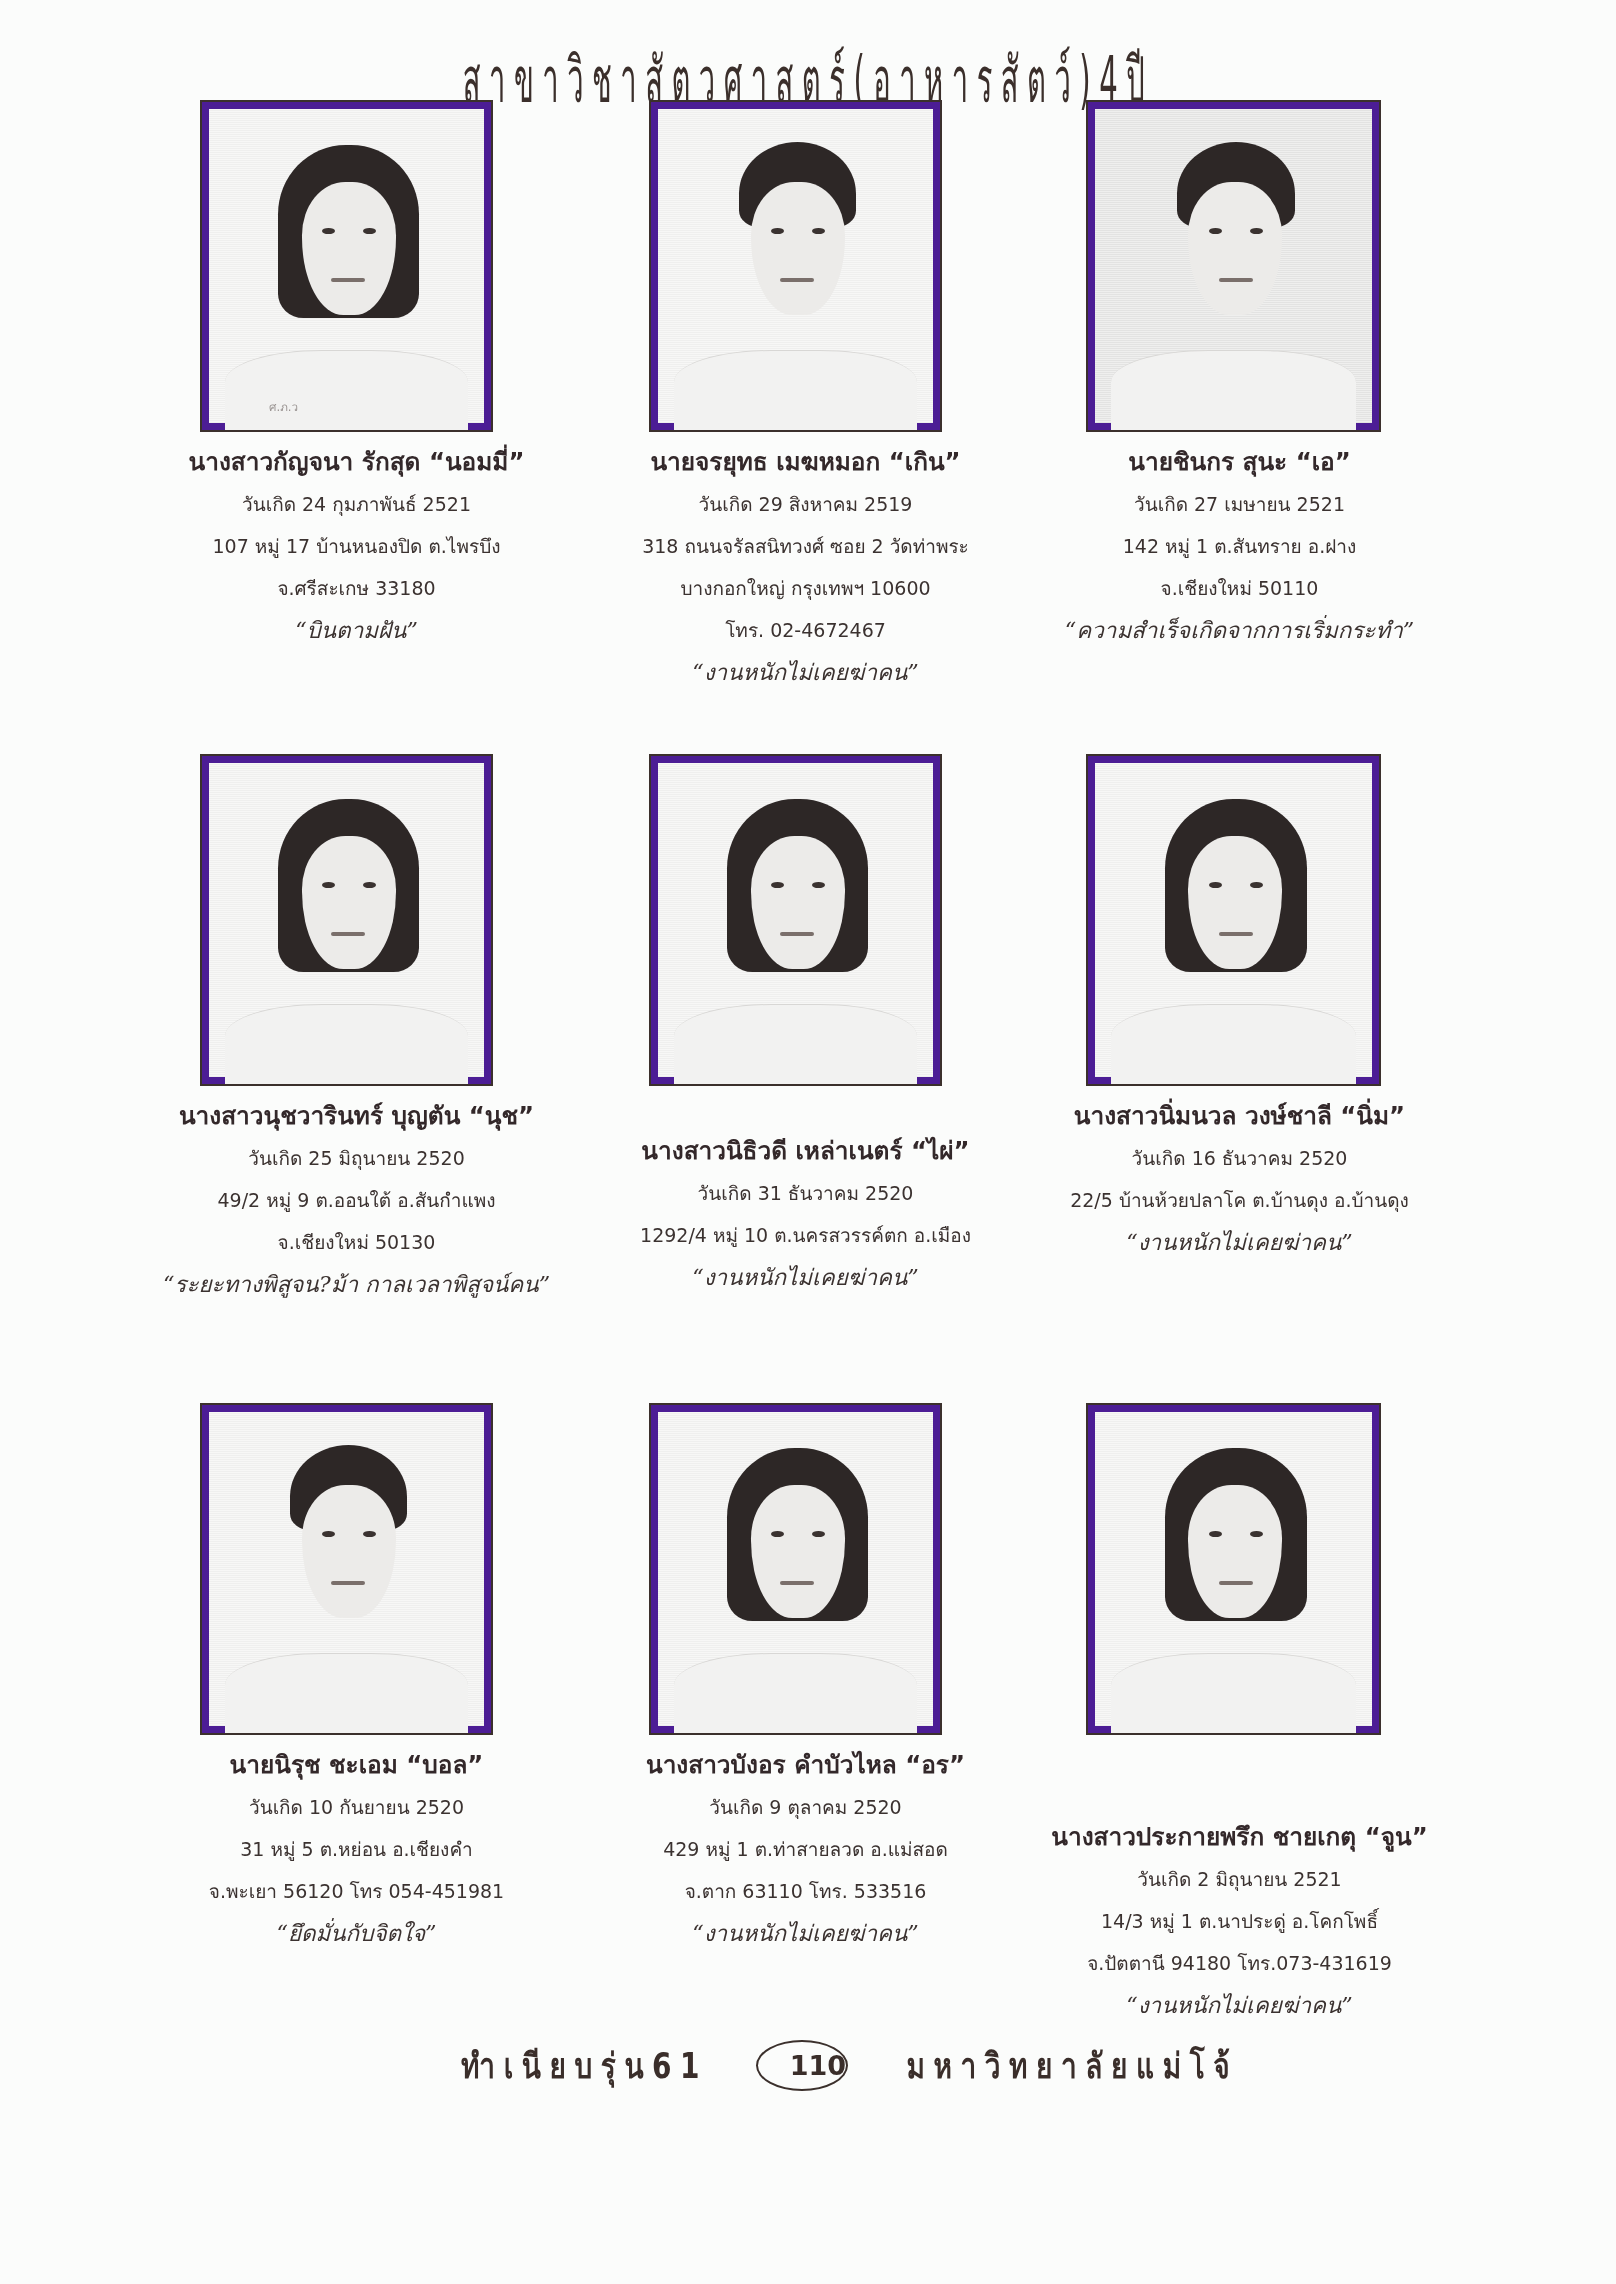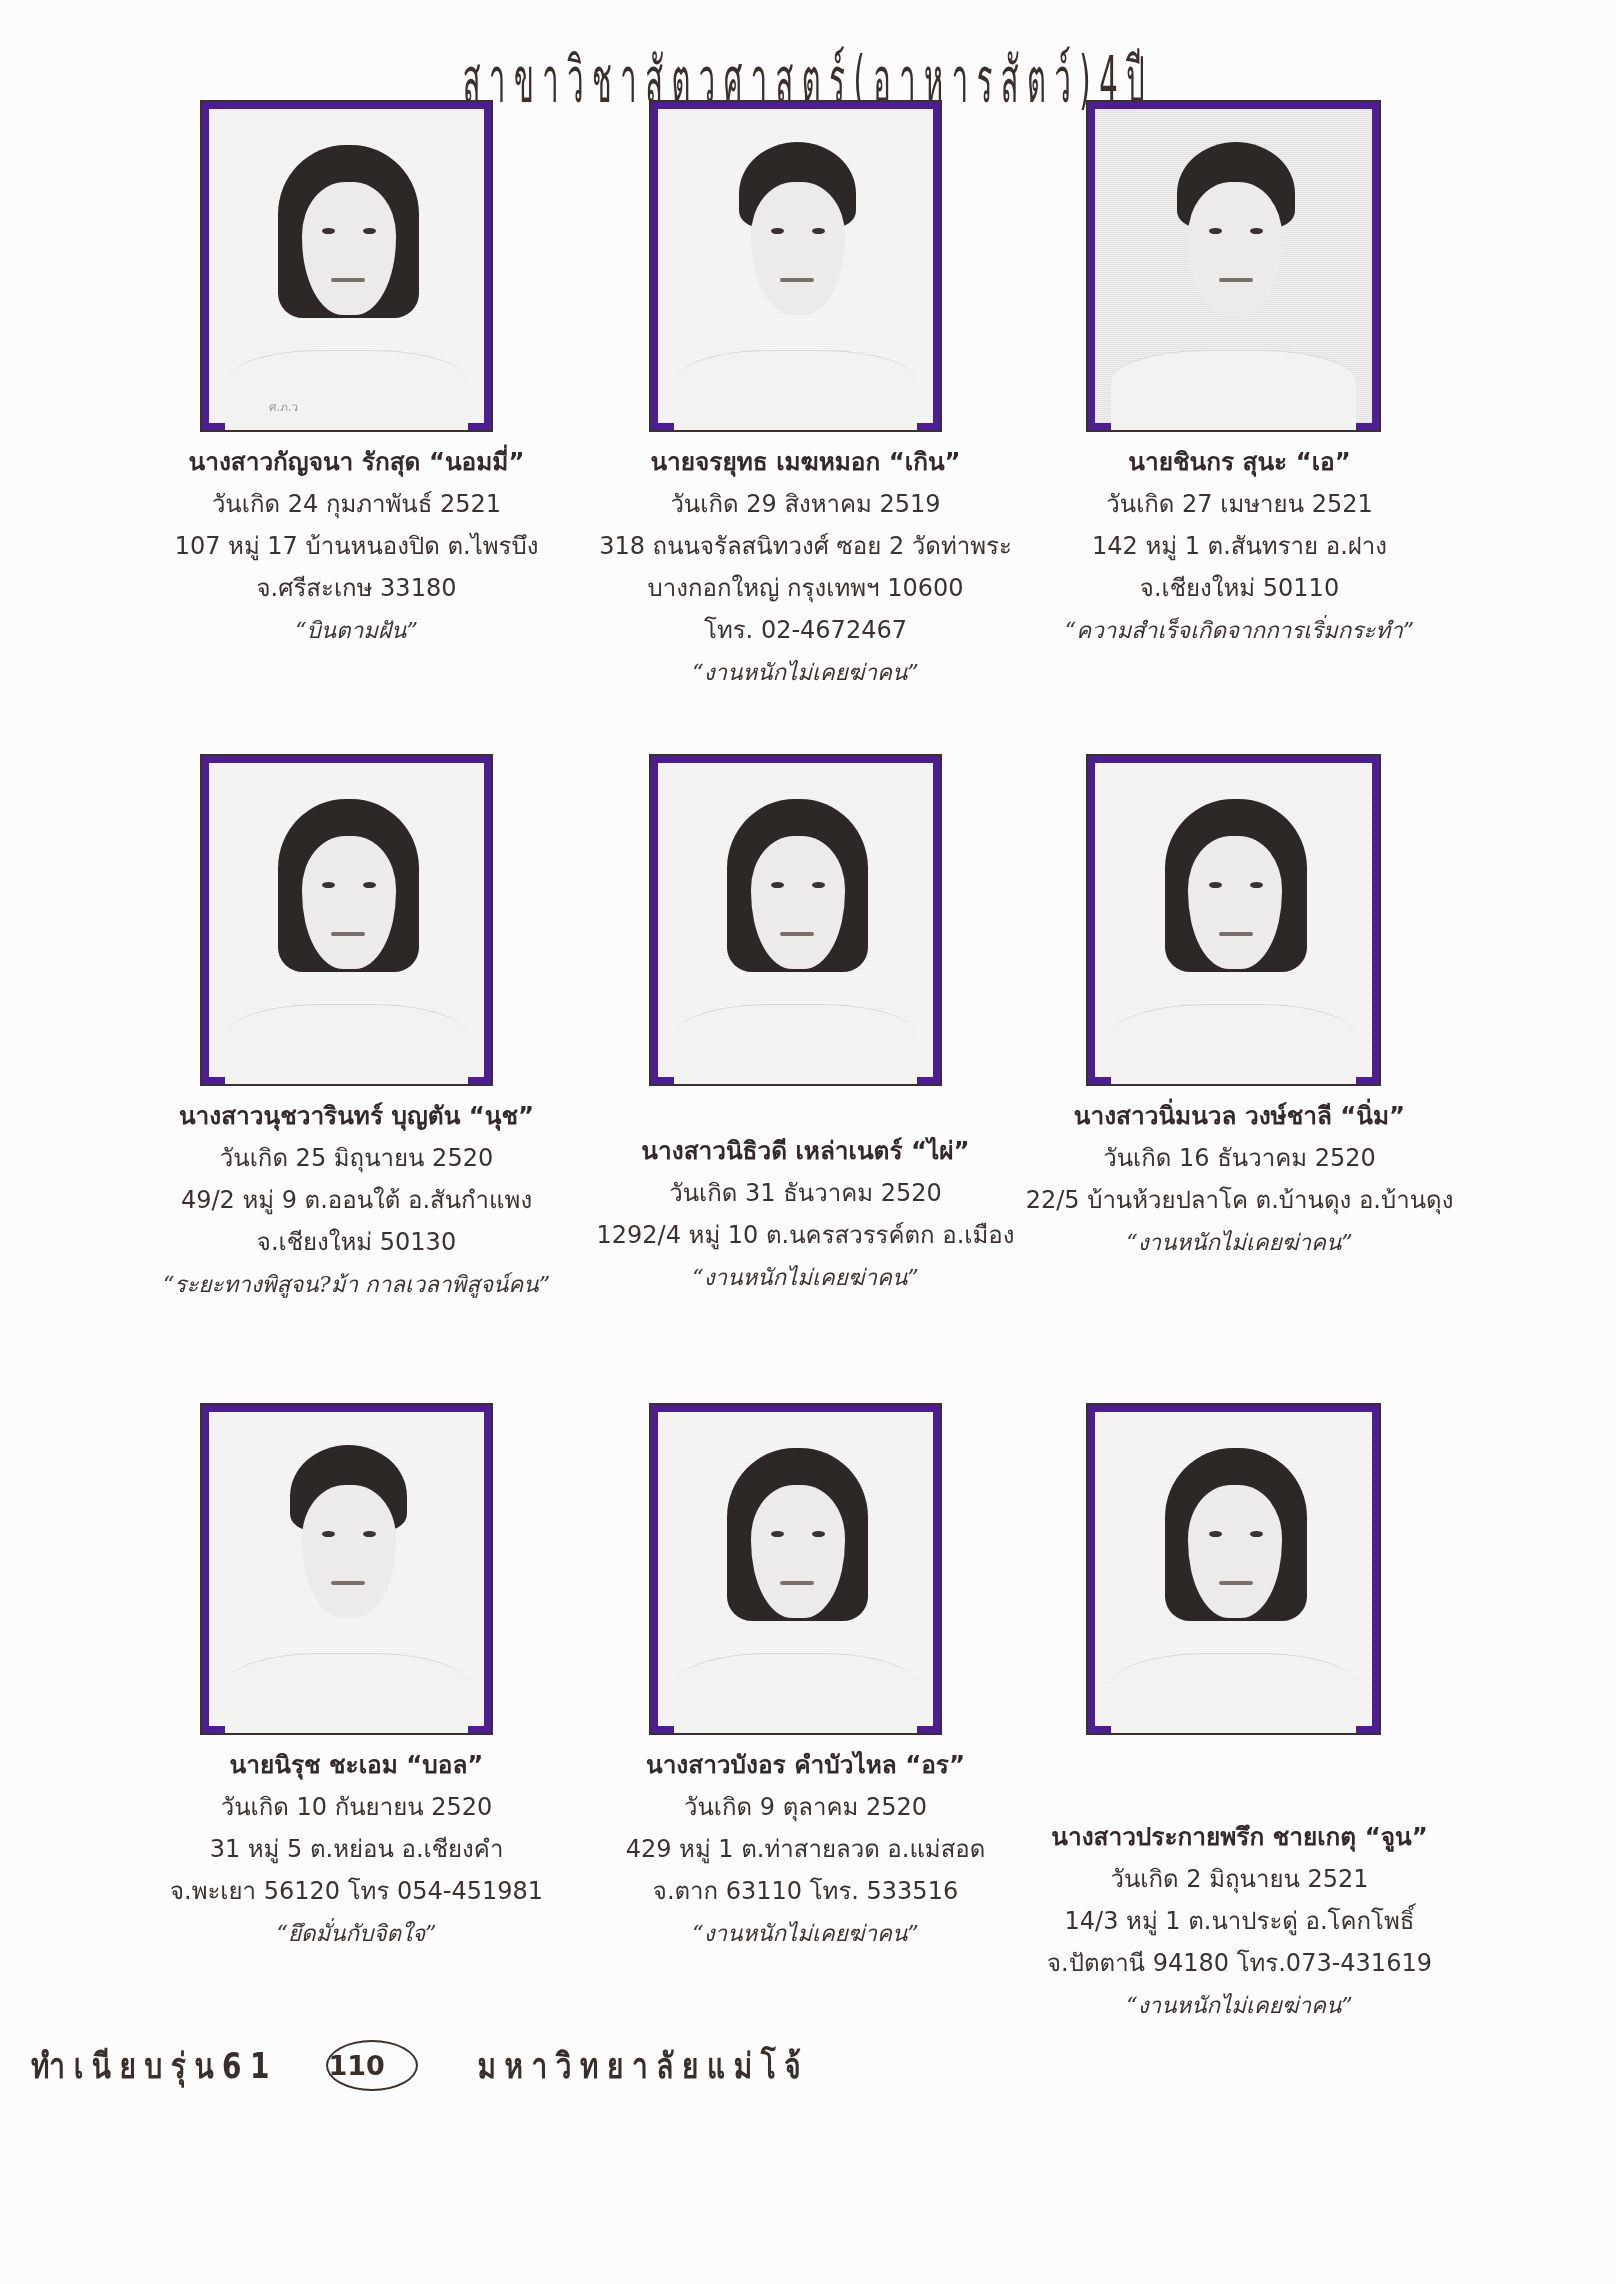--- a/index.html
+++ b/index.html
@@ -47,31 +47,31 @@
   }
   .eye { position: absolute; width: 12.7px; height: 5.9px; background: #3a3230; border-radius: 50%; }
   .mouth { position: absolute; width: 34px; height: 3.9px; background: #7a6f6b; border-radius: 2px; }
   .info {
     position: absolute;
     left: 0; width: 469px;
     text-align: center;
   }
   .info .line {
     display: block;
-    font-size: 24px;
+    font-size: 19px;
     line-height: 42px;
     height: 42px;
     white-space: nowrap;
     color: #3b3230;
   }
   .info .name { font-weight: bold; font-size: 24.4px; color: #33282a; }
   .info .motto { font-family: "DejaVu Serif", serif; font-style: italic; font-size: 22.4px; }
   .footer {
     position: absolute; left: 0; top: 2038px; width: 1280px;
-    text-align: left; white-space: nowrap;
+    text-align: right; white-space: nowrap;
     font-weight: bold;
   }
   .footer .left, .footer .right {
     display: inline-block;
     font-size: 35px; letter-spacing: 10.7px;
     vertical-align: middle;
     transform: scaleX(0.8);
   }
   .footer .page {
     display: inline-block; vertical-align: middle;

